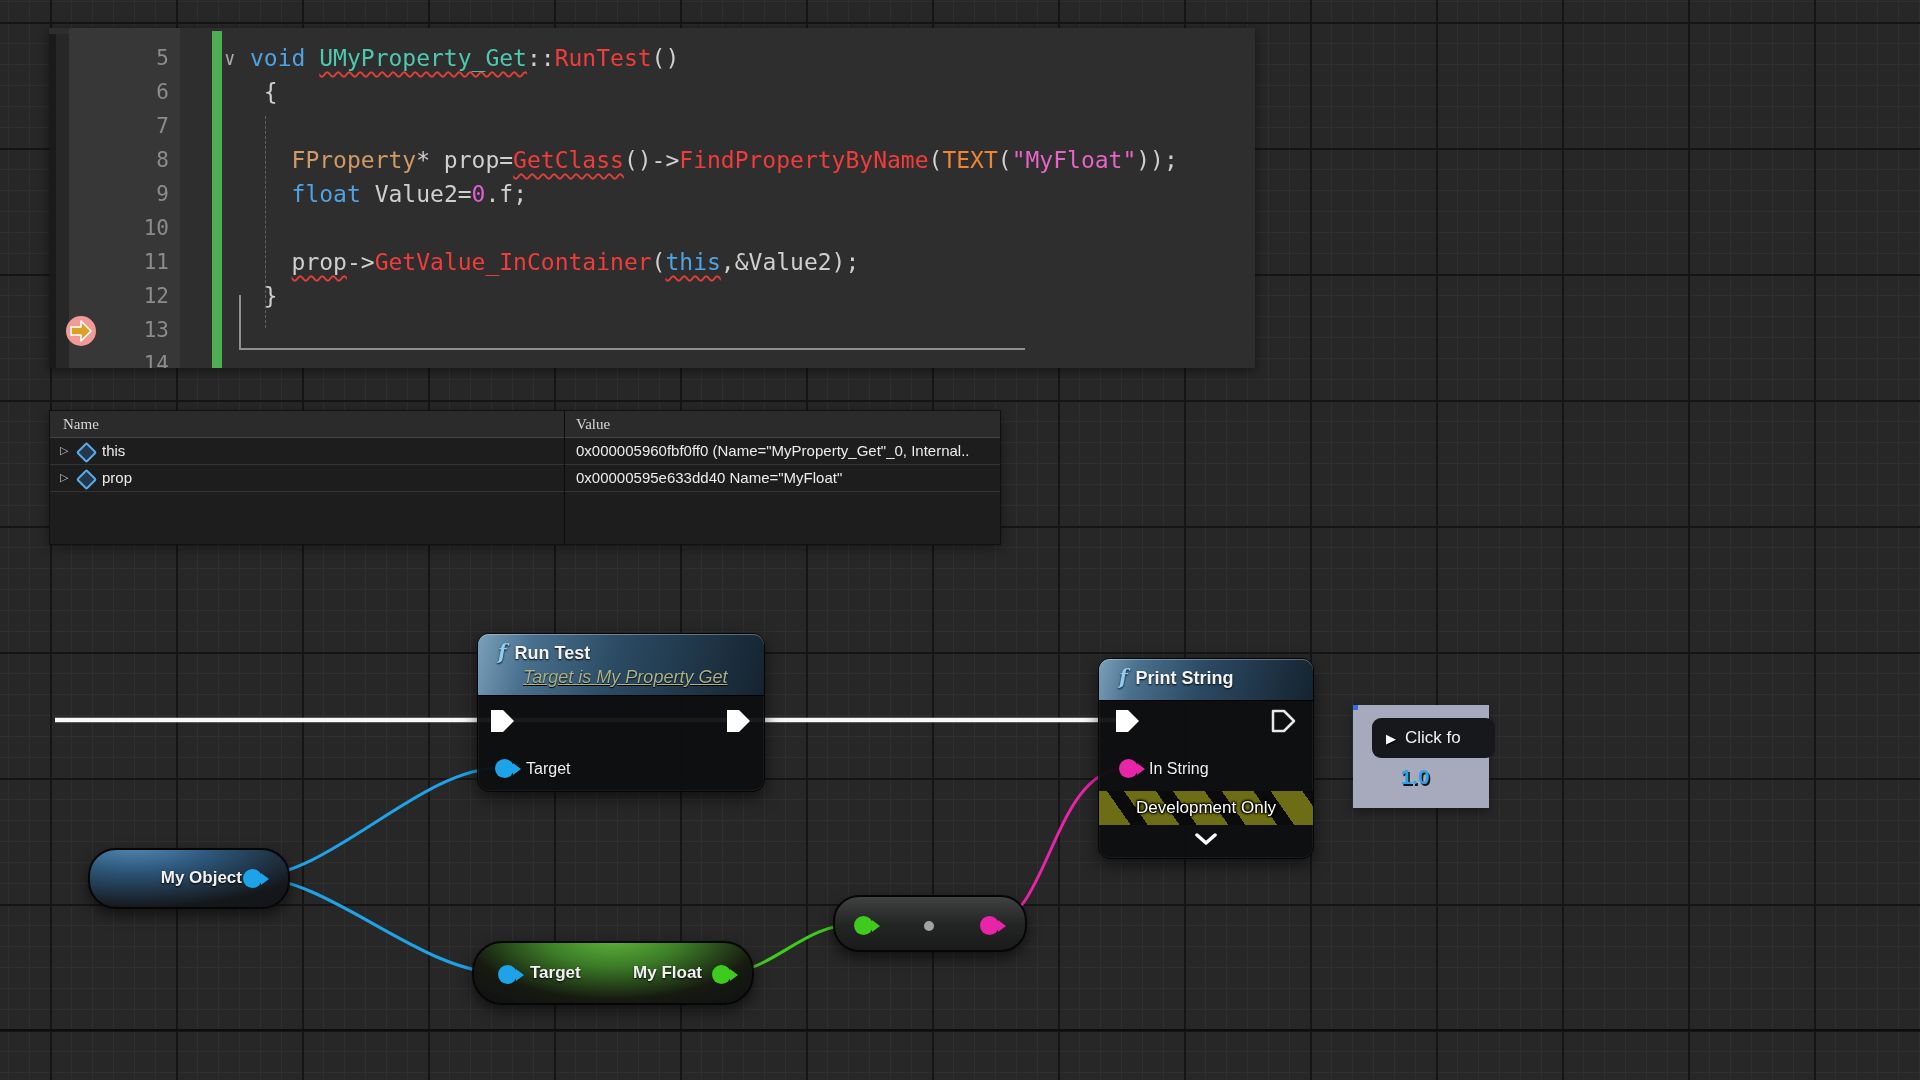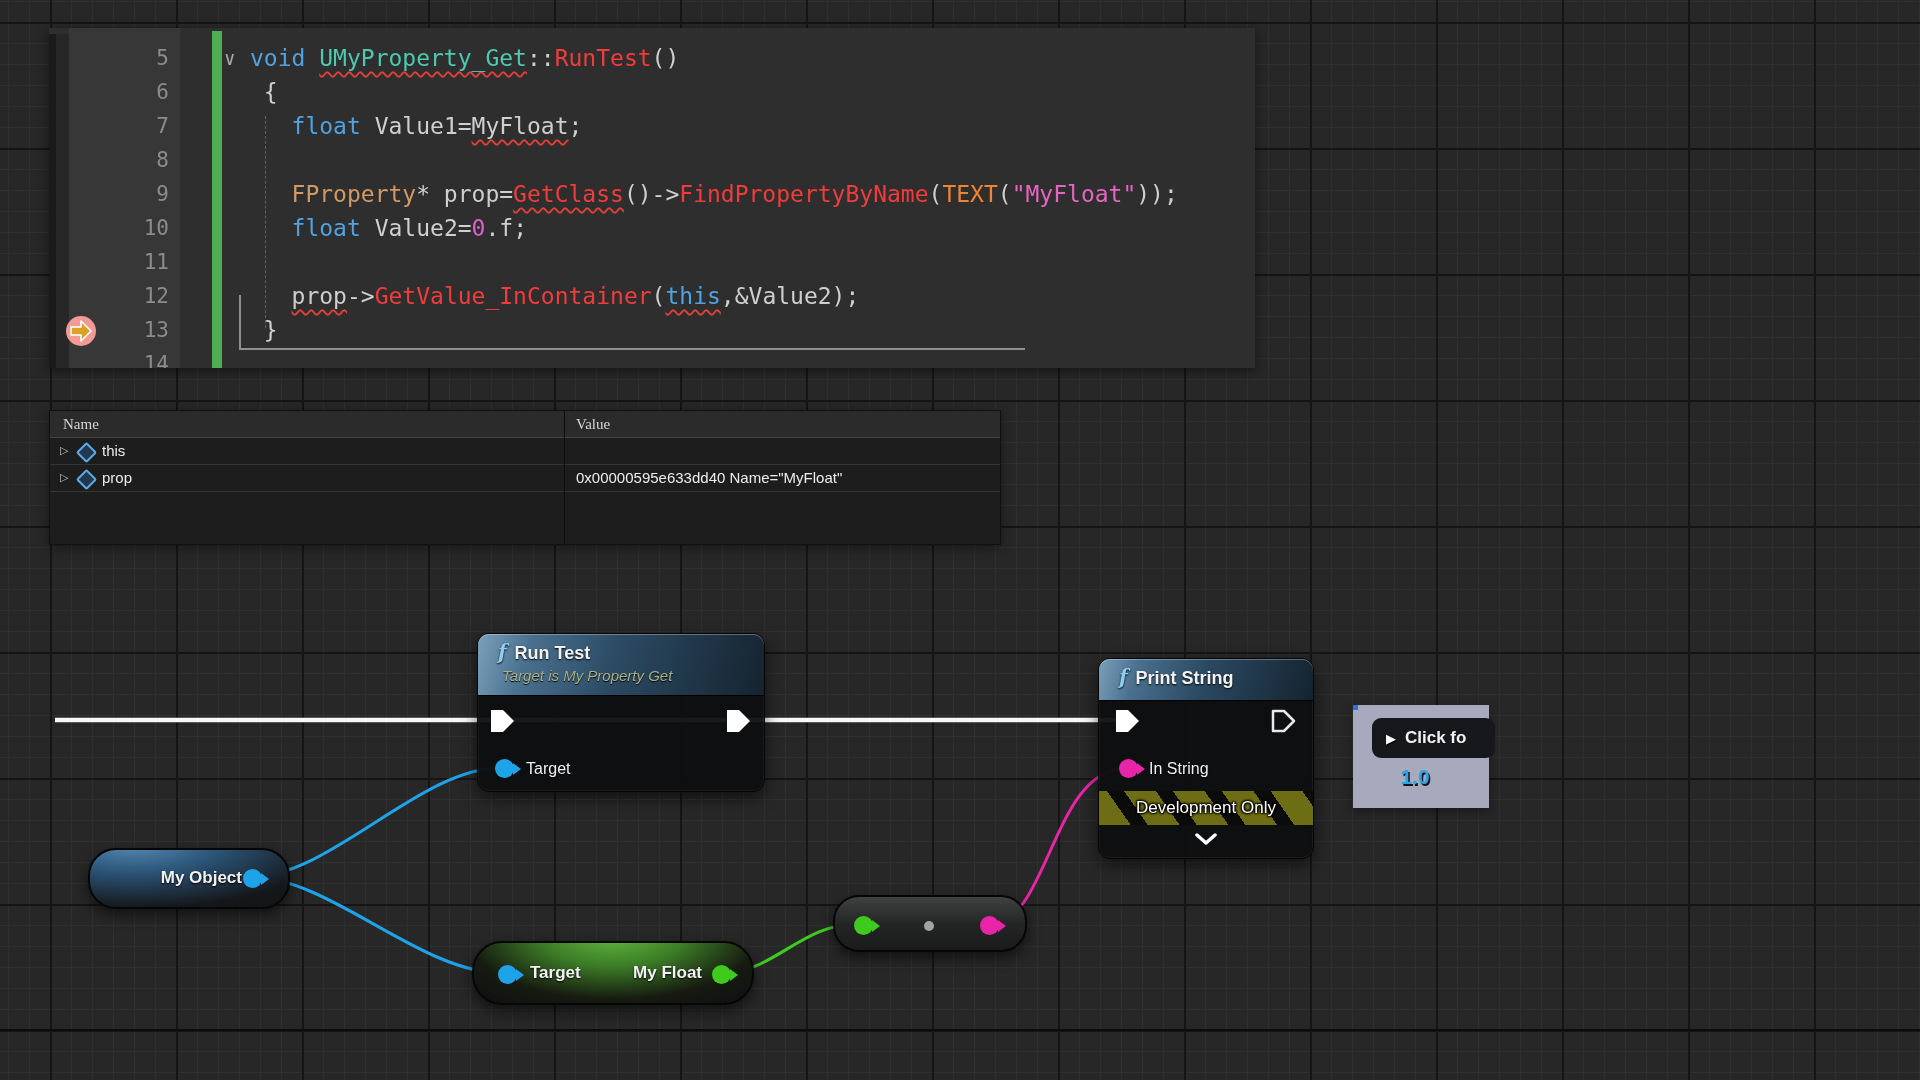--- a/index.html
+++ b/index.html
@@ -58,21 +58,21 @@
   
   .node{position:absolute;border-radius:12px;background:rgba(13,14,15,.95);border:1px solid #050505;
     box-shadow:0 6px 16px rgba(0,0,0,.55), inset 0 0 0 1px rgba(255,255,255,.05);}
   .nhead{position:relative;border-radius:11px 11px 0 0;border-bottom:1px solid #000;
     background:linear-gradient(105deg,#7ba0bb 0%,#49708e 18%,#2b4a63 48%,#15232f 100%);
     box-shadow:inset 0 1px 0 rgba(255,255,255,.3);padding:6px 10px 7px 20px;}
   .ntitle-row{display:flex;align-items:baseline;}
   .ficon{font-family:"DejaVu Serif",serif;font-style:italic;font-weight:bold;color:#8ecdf2;
     font-size:20px;margin-right:8px;text-shadow:0 1px 2px #000;}
   .ntitle{font-size:18px;font-weight:bold;color:#f2f2f2;text-shadow:0 1px 2px #000;}
-  .nsub{font-size:15px;font-style:italic;color:#a9b18a;margin-left:4px;margin-top:3px;text-shadow:0 1px 1px #000;}
+  .nsub{font-size:18px;font-style:italic;color:#a9b18a;margin-left:25px;margin-top:3px;text-shadow:0 1px 1px #000;text-decoration:underline;}
   .pin{position:absolute;width:19px;height:19px;border-radius:50%;background:var(--c);}
   .pin::after{content:"";position:absolute;left:18px;top:50%;transform:translateY(-50%);
     border-left:8px solid var(--c);border-top:6px solid transparent;border-bottom:6px solid transparent;}
   .pinlabel{position:absolute;font-size:16px;color:#f0f0f0;text-shadow:0 1px 1px #000;}
   .execpin{position:absolute;}
   .devonly{position:absolute;left:0;right:0;height:34px;display:flex;align-items:center;justify-content:center;
     background:repeating-linear-gradient(55deg,#6d6d15 0 26px,#0b0b0b 26px 40px);
     font-size:17px;font-weight:normal;color:#fff;
     text-shadow:1px 1px 2px #000,-1px -1px 2px #000,1px -1px 2px #000,-1px 1px 2px #000;}
   .pill{position:absolute;border:2px solid #060606;box-shadow:0 6px 14px rgba(0,0,0,.55);text-align:center;}
@@ -81,21 +81,21 @@
   .getter{border-radius:30px;background:radial-gradient(68% 140% at 50% -15%,#63b93f 0%,#3c7d27 38%,#161a10 78%,#111312 100%);}
   .conv{border-radius:26px;background:linear-gradient(180deg,#404141 0%,#242525 50%,#1a1a1a 100%);}
   .conv-dot{position:absolute;width:10px;height:10px;border-radius:50%;background:#a2a2a2;}
 
   
   .clickbox{position:absolute;left:1353px;top:705px;width:136px;height:103px;background:#a7aabd;box-shadow:0 4px 10px rgba(0,0,0,.35);}
   .cb-corner{position:absolute;left:0;top:0;width:5px;height:5px;background:#2f6fd8;}
   .cb-btn{position:absolute;left:19px;top:13px;right:-6px;height:40px;background:#17181c;border-radius:9px;
     display:flex;align-items:center;padding-left:14px;gap:9px;overflow:hidden;}
   .cb-arrow{color:#fff;font-size:13px;text-shadow:1px 1px 1px #000;}
-  .cb-text{font-size:17px;font-weight:bold;color:#f2f2f2;white-space:nowrap;}
+  .cb-text{font-size:17px;font-weight:normal;color:#f2f2f2;white-space:nowrap;}
   .cb-val{position:absolute;left:0;width:124px;top:60px;text-align:center;color:#2da2e4;font-weight:bold;
     font-size:21px;text-shadow:1.5px 1.5px 0 #10151a;}
 </style>
 </head>
 <body>
 
 <div class="canvas">
 
   <div class="abs" style="left:0;top:0;width:1920px;height:1080px;"></div>
   <div class="panel-edge"></div>
@@ -124,21 +124,20 @@
         <div>9</div>
         <div>10</div>
         <div>11</div>
         <div>12</div>
         <div>13</div>
         <div>14</div>
       </div>
     <div class="codelines" id="code-lines">
         <div class="code-line"><span class="tok chev">∨</span><span class="tok kw">void </span><span class="tok type sq">UMyProperty_Get</span><span class="tok pl">::</span><span class="tok fn">RunTest</span><span class="tok pl">()</span></div>
         <div class="code-line"><span class="tok pl"> {</span></div>
-        <div class="code-line"><span class="tok pl">   </span><span class="tok kw">float </span><span class="tok pl">Value1=</span><span class="tok pl sq">MyFloat</span><span class="tok pl">;</span></div>
         <div class="code-line"></div>
         <div class="code-line"><span class="tok pl">   </span><span class="tok cls">FProperty</span><span class="tok pl">* prop=</span><span class="tok fn sq">GetClass</span><span class="tok pl">()-&gt;</span><span class="tok fn">FindPropertyByName</span><span class="tok pl">(</span><span class="tok mac">TEXT</span><span class="tok pl">(</span><span class="tok str">"MyFloat"</span><span class="tok pl">));</span></div>
         <div class="code-line"><span class="tok pl">   </span><span class="tok kw">float </span><span class="tok pl">Value2=</span><span class="tok num">0</span><span class="tok pl">.f;</span></div>
         <div class="code-line"></div>
         <div class="code-line"><span class="tok pl">   </span><span class="tok pl sq">prop</span><span class="tok pl">-&gt;</span><span class="tok fn">GetValue_InContainer</span><span class="tok pl">(</span><span class="tok kw sq">this</span><span class="tok pl">,&amp;Value2);</span></div>
         <div class="code-line"><span class="tok pl"> }</span></div>
         <div class="code-line"></div>
       </div>
     <div class="bp-arrow">
       <svg width="33" height="33" viewBox="0 0 33 33">
@@ -151,20 +150,21 @@
   <div class="watch">
     <div class="w-head">
       <span class="c1">Name</span>
       <span class="c2">Value</span>
     </div>
     <div id="watch-rows">
         <div class="w-row">
           <span class="w-expander">▷</span>
           <span class="w-diamond"></span>
           <span class="w-name">this</span>
+          <span class="w-value">0x000005960fbf0ff0 (Name="MyProperty_Get"_0, Internal..</span>
         </div>
         <div class="w-row">
           <span class="w-expander">▷</span>
           <span class="w-diamond"></span>
           <span class="w-name">prop</span>
           <span class="w-value">0x00000595e633dd40 Name="MyFloat"</span>
         </div>
       </div>
     <div class="w-divider"></div>
   </div>

